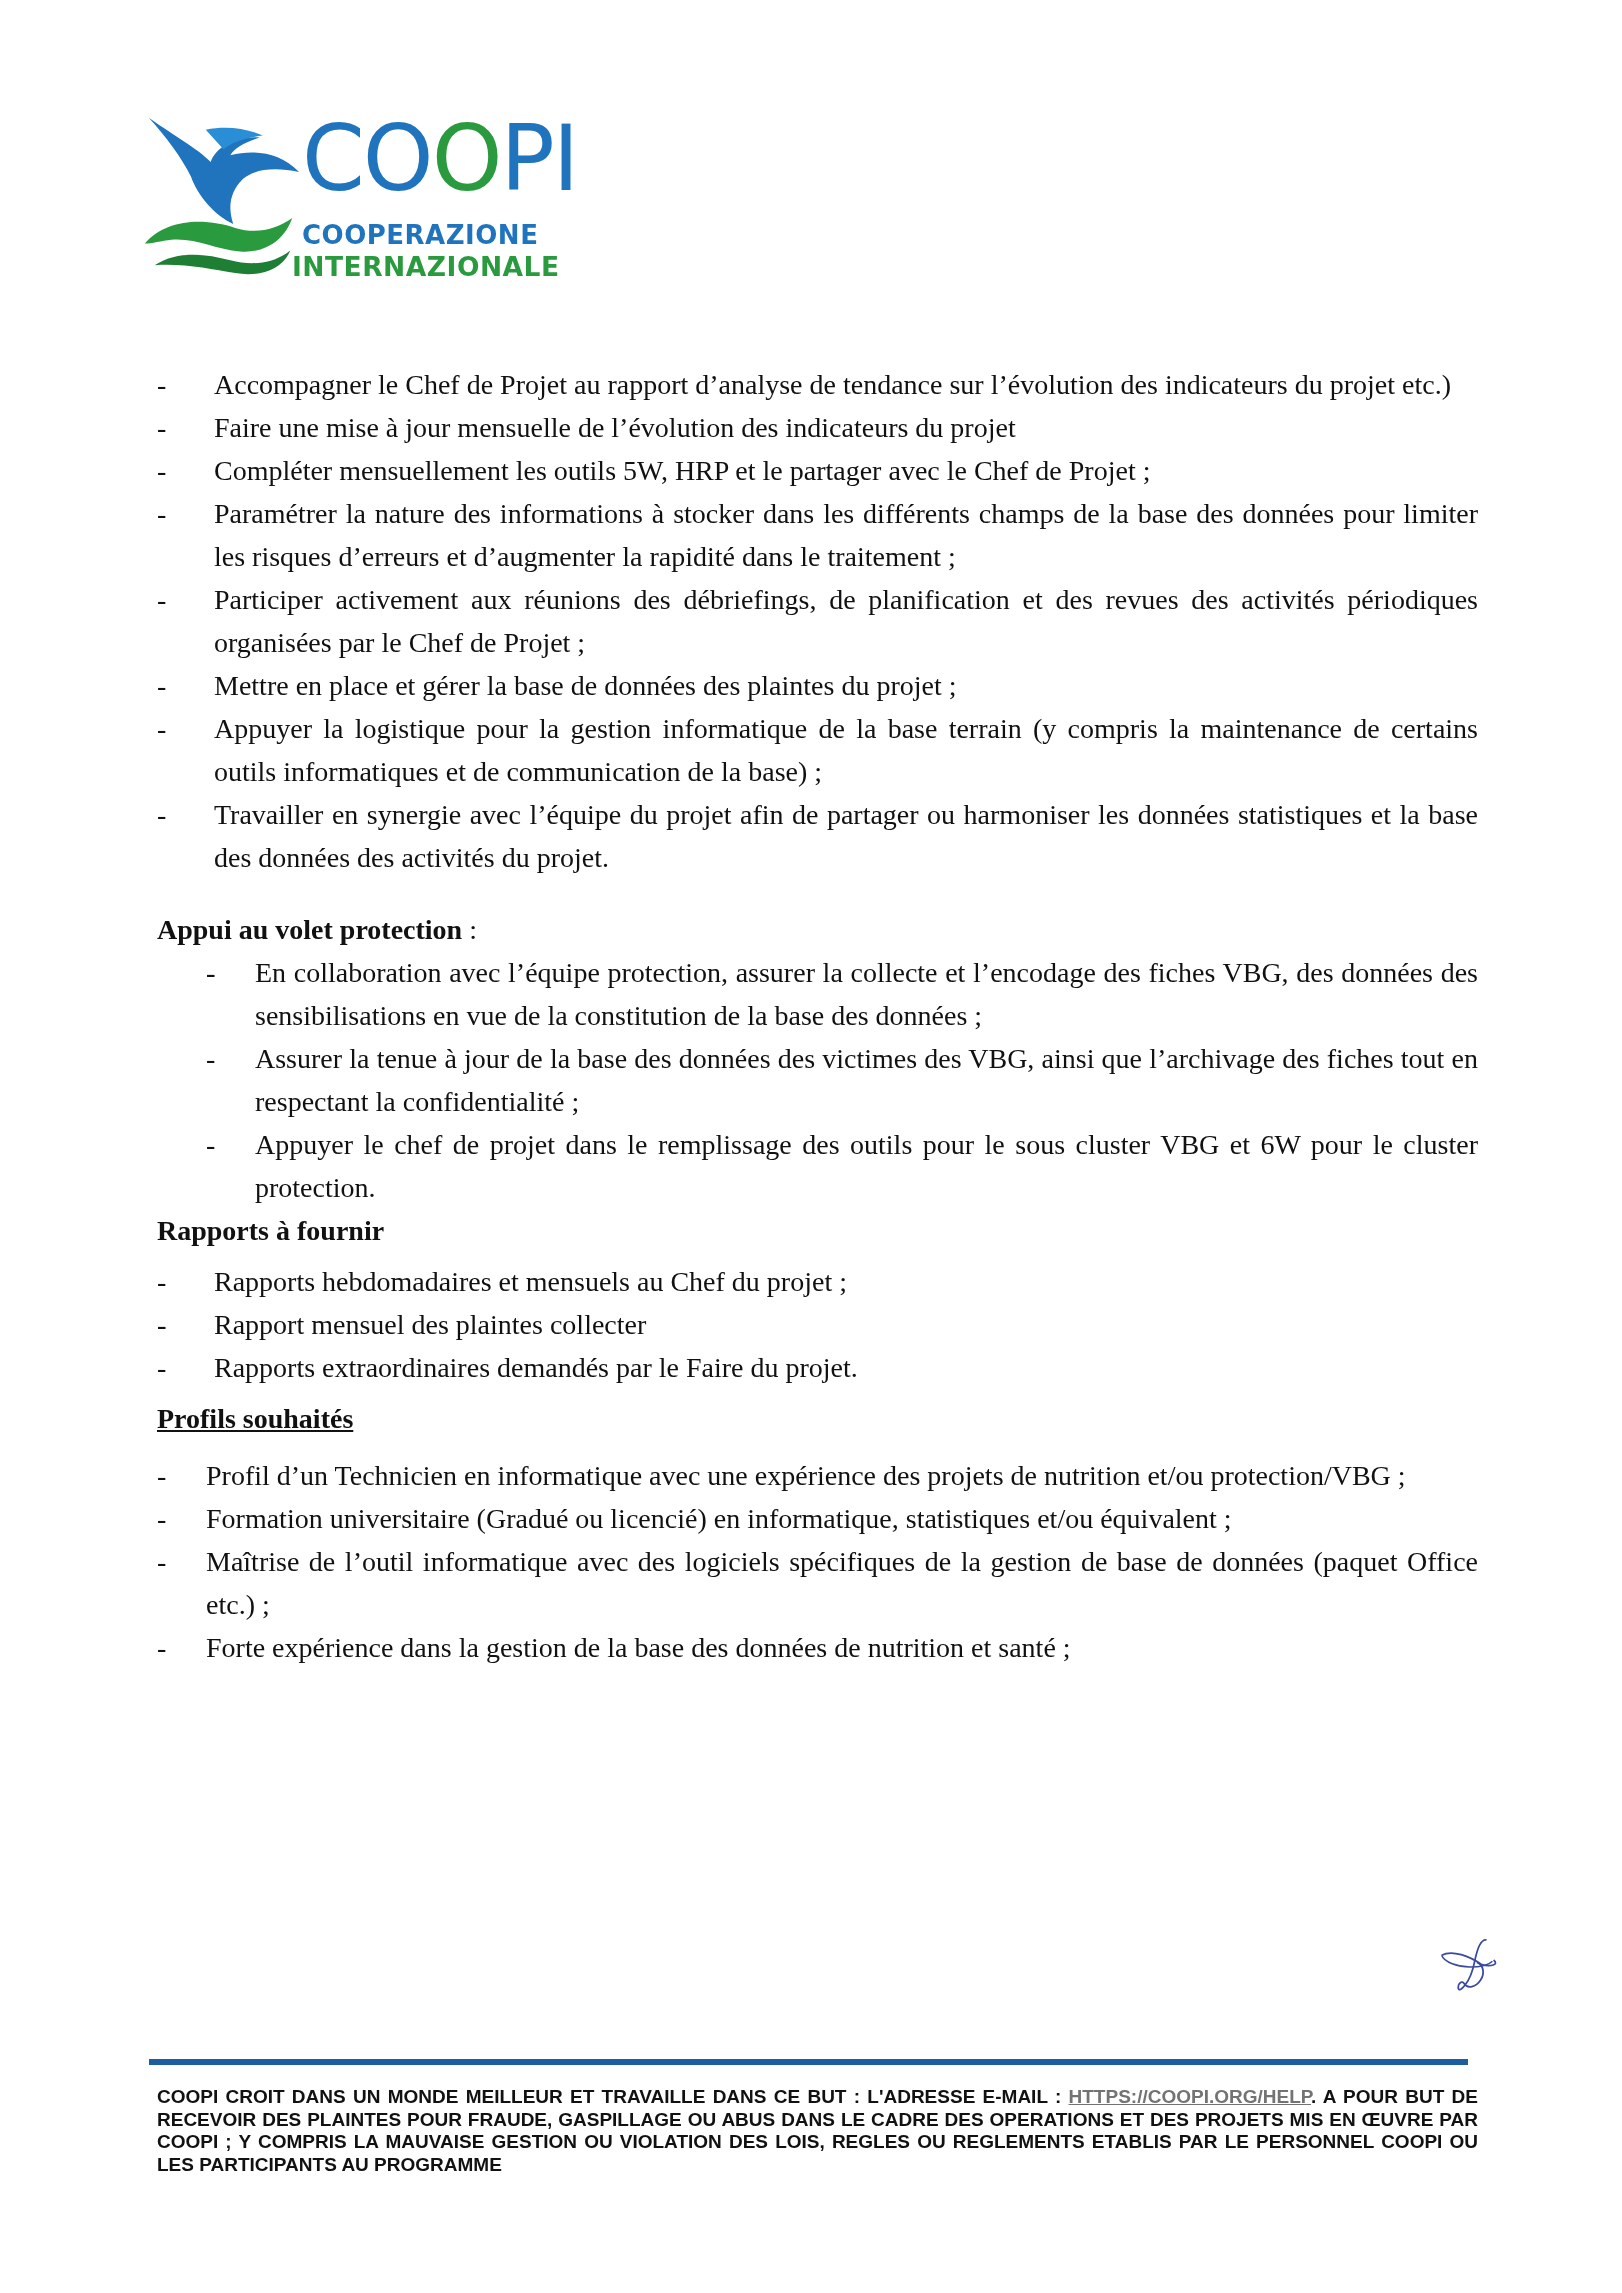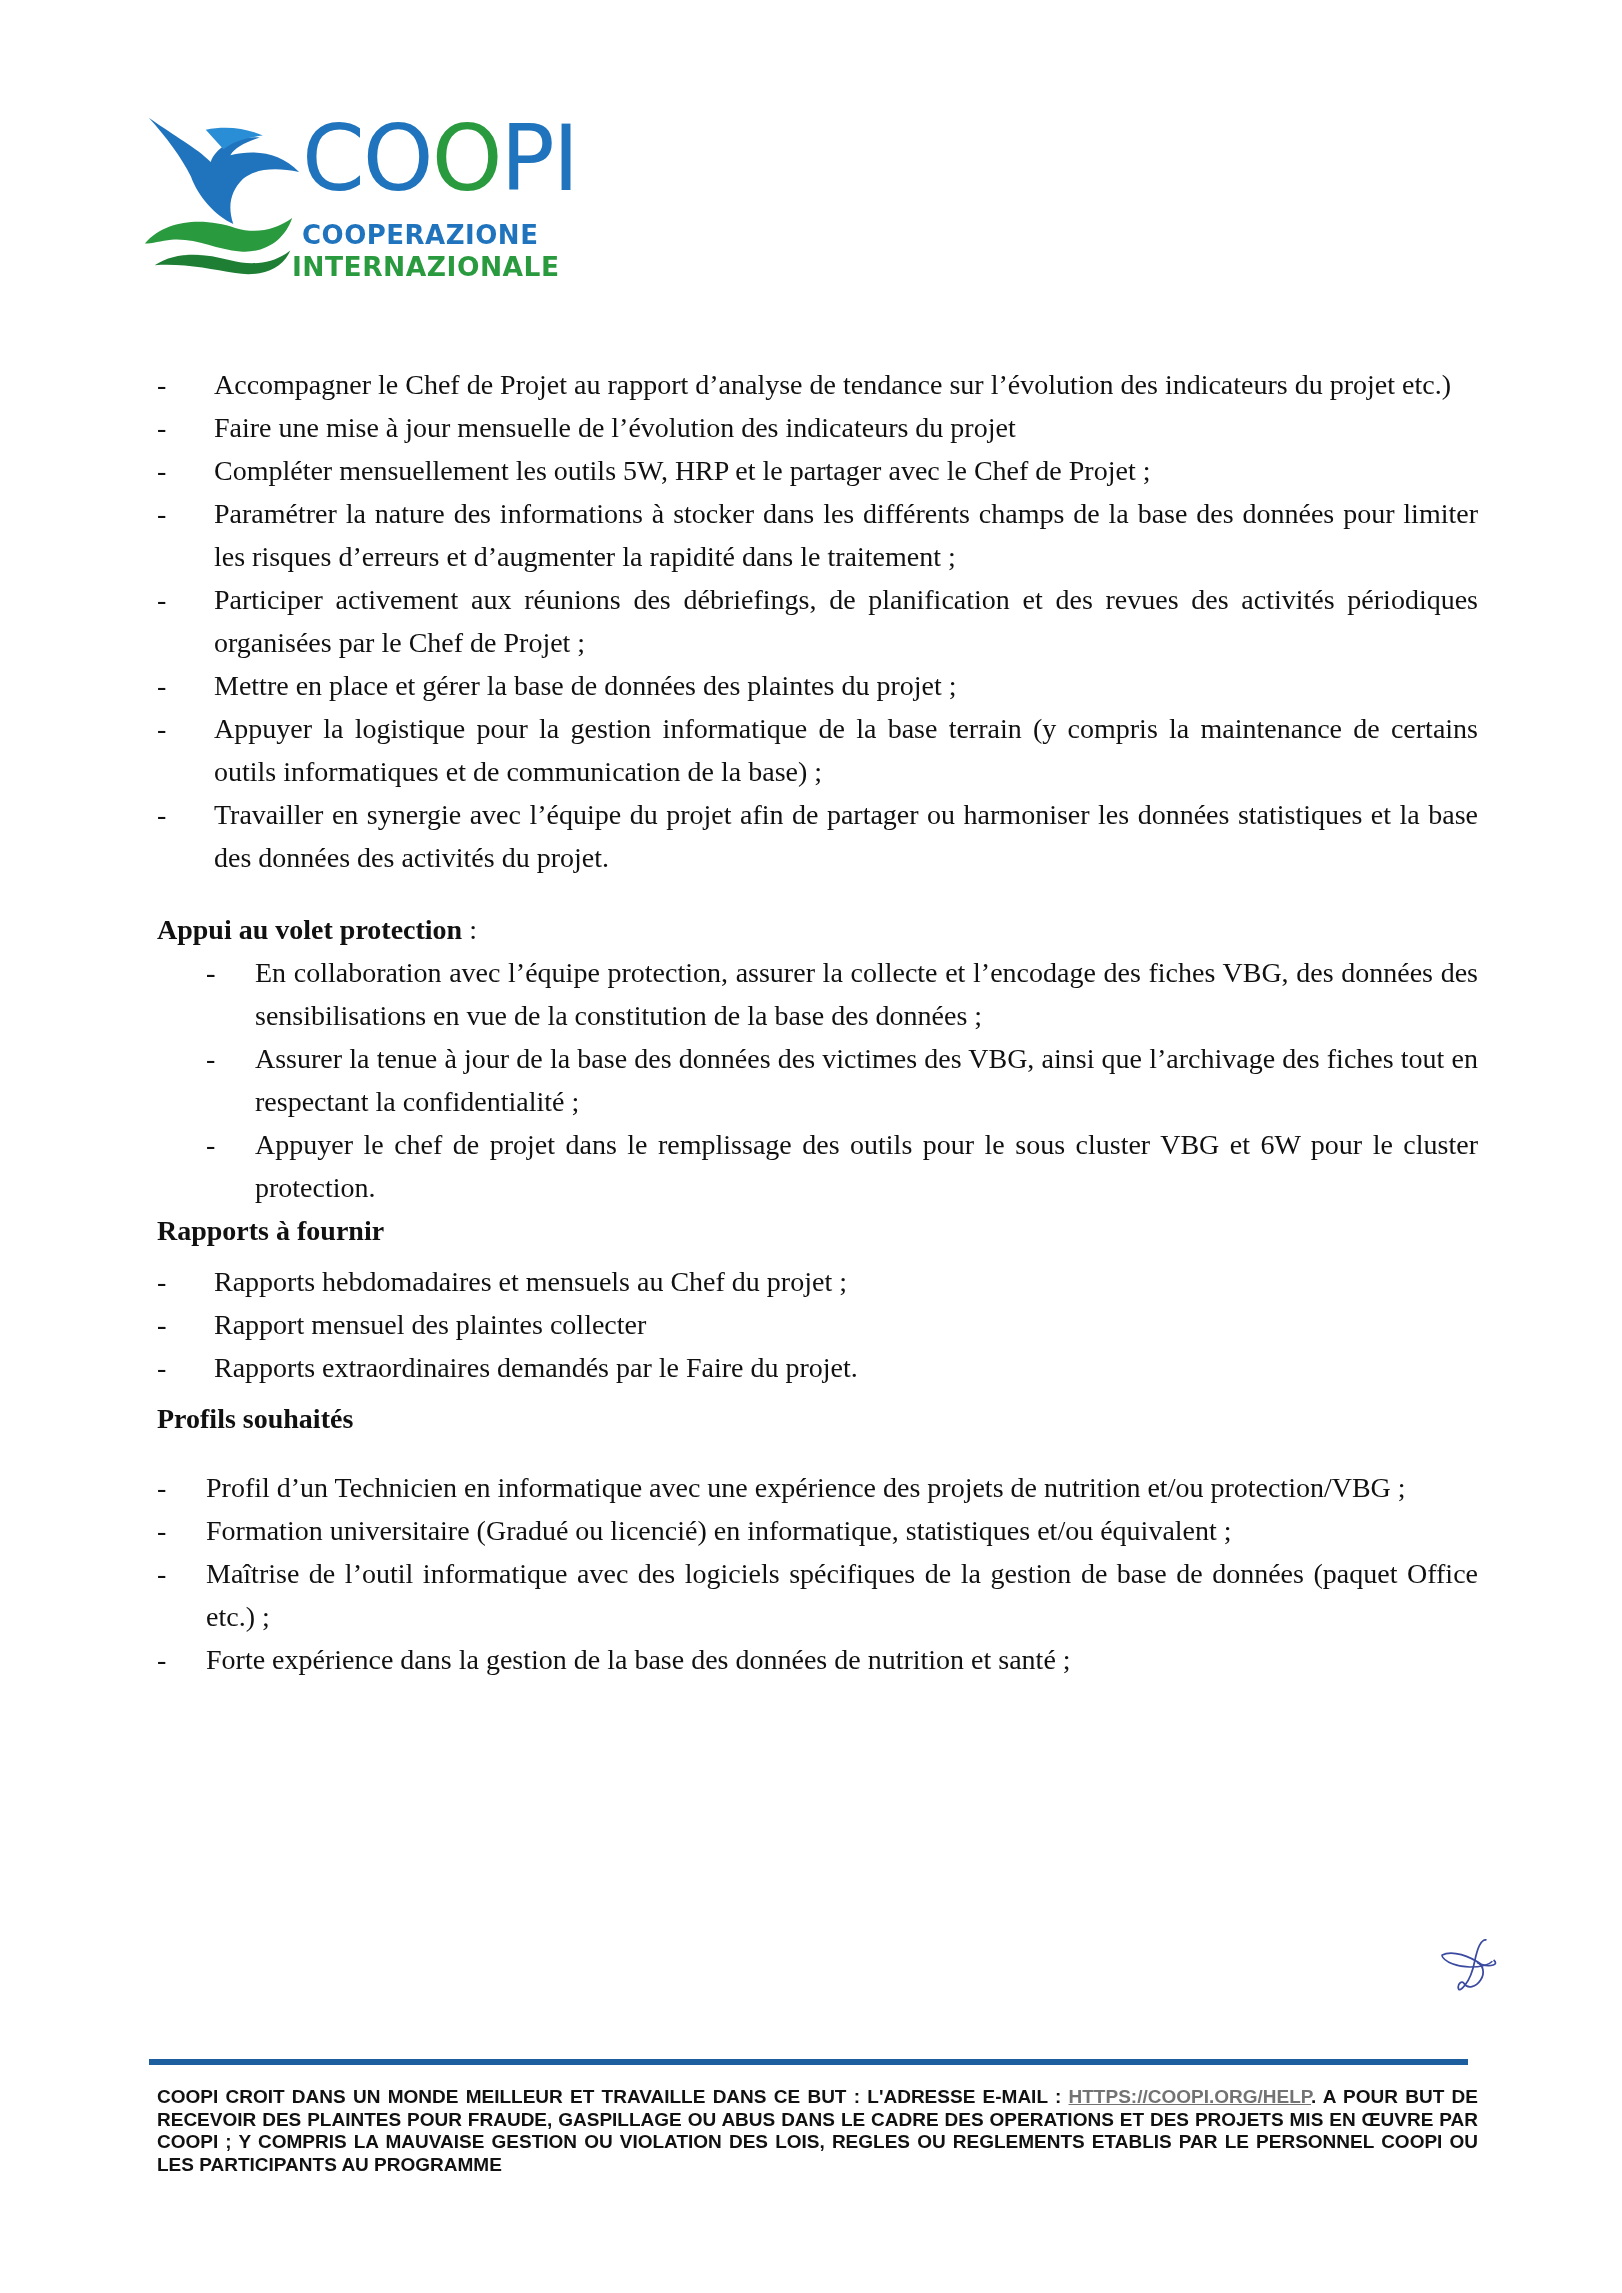--- a/index.html
+++ b/index.html
@@ -78,21 +78,21 @@
       <div class="heading" style="margin-bottom:7.8px;">Rapports à fournir</div>
       <div class="item"><span class="dash">-</span><span>Rapports hebdomadaires et mensuels au Chef du projet ;</span></div>
       <div class="item"><span class="dash">-</span></div>
       <div class="item"><span class="dash">-</span><span>Rapport mensuel des plaintes collecter</span></div>
       <div class="item"><span class="dash">-</span><span>Rapports extraordinaires demandés par le Faire du projet.</span></div>
     </div>
 
     <div class="gap-sm"></div>
 
     <div>
-      <div class="heading" style="margin-bottom:26px;">Profils souhaités</div>
+      <div class="heading" style="margin-bottom:14px;text-decoration:underline;">Profils souhaités</div>
       <div class="item prof"><span class="dash">-</span><span>Profil d’un Technicien en informatique avec une expérience des projets de nutrition et/ou protection/VBG ;</span></div>
       <div class="item prof"><span class="dash">-</span><span>Formation universitaire (Gradué ou licencié) en informatique, statistiques et/ou équivalent ;</span></div>
       <div class="item prof"><span class="dash">-</span><span>Maîtrise de l’outil informatique avec des logiciels spécifiques de la gestion de base de données (paquet Office etc.) ;</span></div>
       <div class="item prof"><span class="dash">-</span><span>Forte expérience dans la gestion de la base des données de nutrition et santé ;</span></div>
     </div>
   </div>
 
   <svg class="signature" viewBox="0 0 200 150">
     <path d="M128 24 C118 22 112 40 108 60 C104 80 100 90 92 100 C86 108 80 112 80 104 C80 98 86 92 90 98 C96 108 110 104 118 92 C126 80 122 66 112 62" fill="none" stroke="#3a4aa0" stroke-width="3"></path>
     <path d="M52 50 C70 40 100 52 120 66 C135 70 150 66 140 58" fill="none" stroke="#3a4aa0" stroke-width="3"></path>

